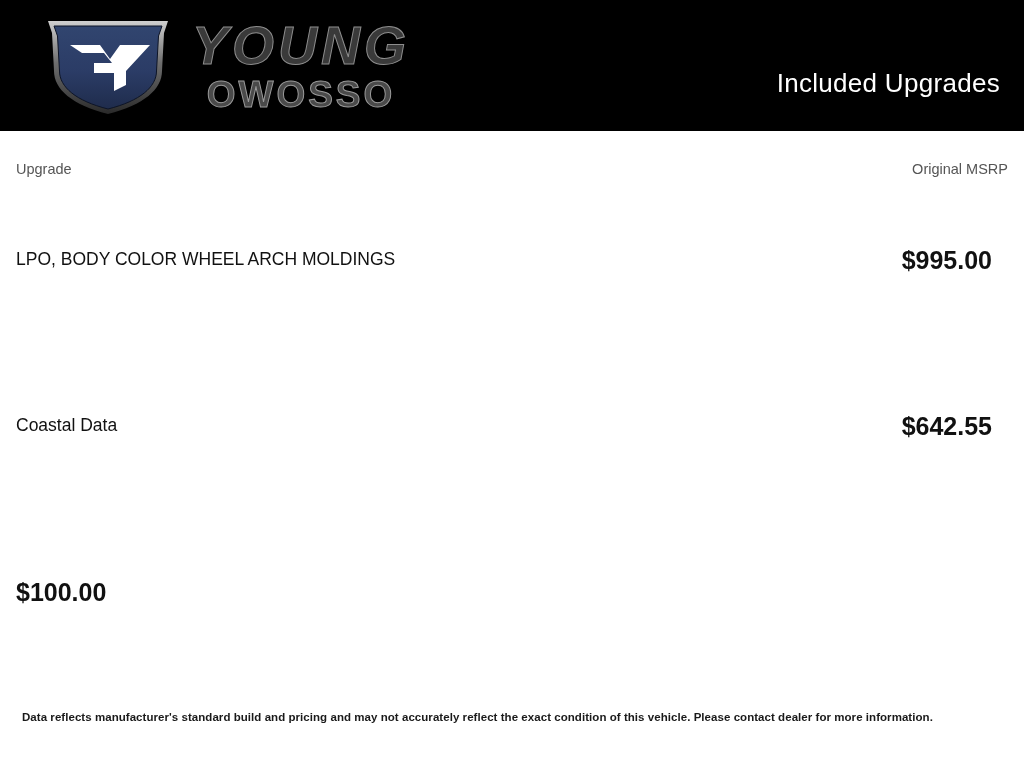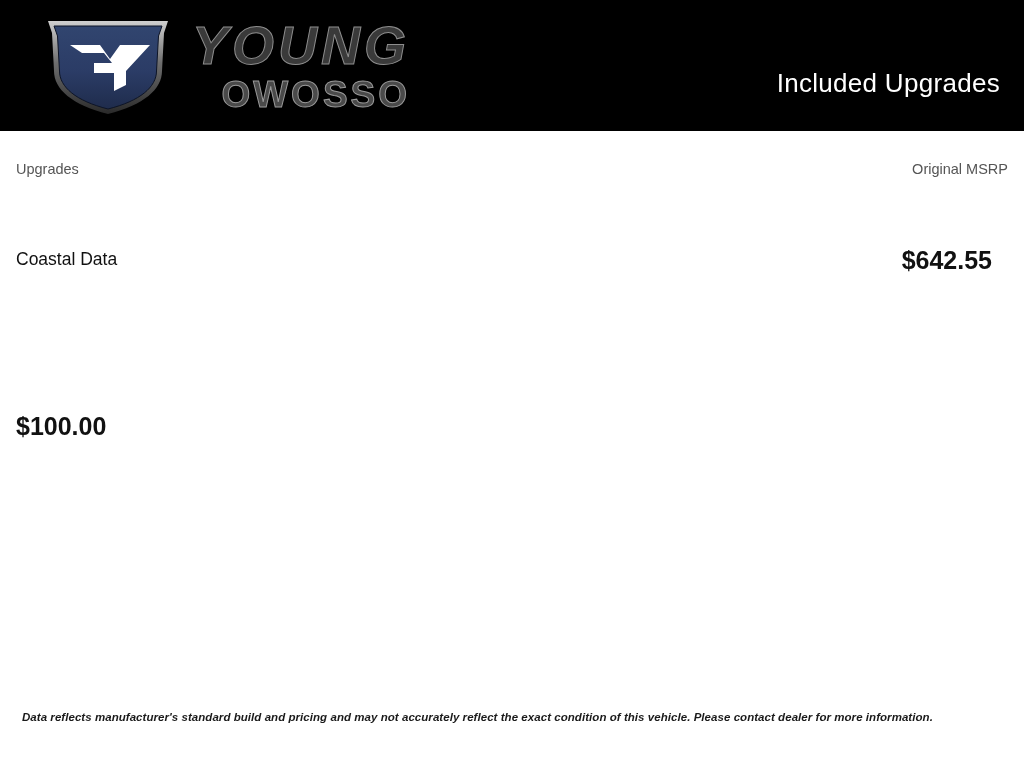--- a/index.html
+++ b/index.html
@@ -41,21 +41,20 @@
     flex: none;
   }
   .shield svg { display: block; }
 
   .wordmark {
     margin-left: 10px;
     display: flex;
     flex-direction: column;
     justify-content: center;
     line-height: 1;
-    align-items: flex-end;
   }
   .wordmark .line1 {
     font-family: "Liberation Sans", sans-serif;
     font-weight: bold;
     font-style: italic;
     font-size: 54px;
     letter-spacing: 4px;
     color: #3a3a3a;
     -webkit-text-stroke: 1px #8d8d8d;
     text-shadow: 1px 1px 0 #000, 2px 2px 2px rgba(0,0,0,0.9);
@@ -121,21 +120,20 @@
     white-space: nowrap;
     text-align: right;
     padding-right: 16px;
   }
 
   .disclaimer {
     position: absolute;
     left: 22px;
     top: 711px;
     font-size: 11.5px;
-    font-style: italic;
     font-weight: bold;
     color: #1a1a1a;
     letter-spacing: 0.05px;
   }
 </style>
 </head>
 <body>
 
 <div class="page">
 
@@ -164,24 +162,28 @@
         <div class="line1">YOUNG</div>
         <div class="line2">OWOSSO</div>
       </div>
     </div>
     <div class="header-title">Included Upgrades</div>
   </div>
 
   <div class="table">
 
     <div class="col-head">
-      <div class="label">Upgrades</div>
+      <div class="label">Upgrade</div>
       <div class="label right">Original MSRP</div>
     </div>
 
+    <div class="row">
+      <div class="name">LPO, BODY COLOR WHEEL ARCH MOLDINGS</div>
+      <div class="price">$995.00</div>
+    </div>
 
     <div class="row">
       <div class="name">Coastal Data</div>
       <div class="price">$642.55</div>
     </div>
 
     <div class="row">
       <div class="price">$100.00</div>
     </div>
 

